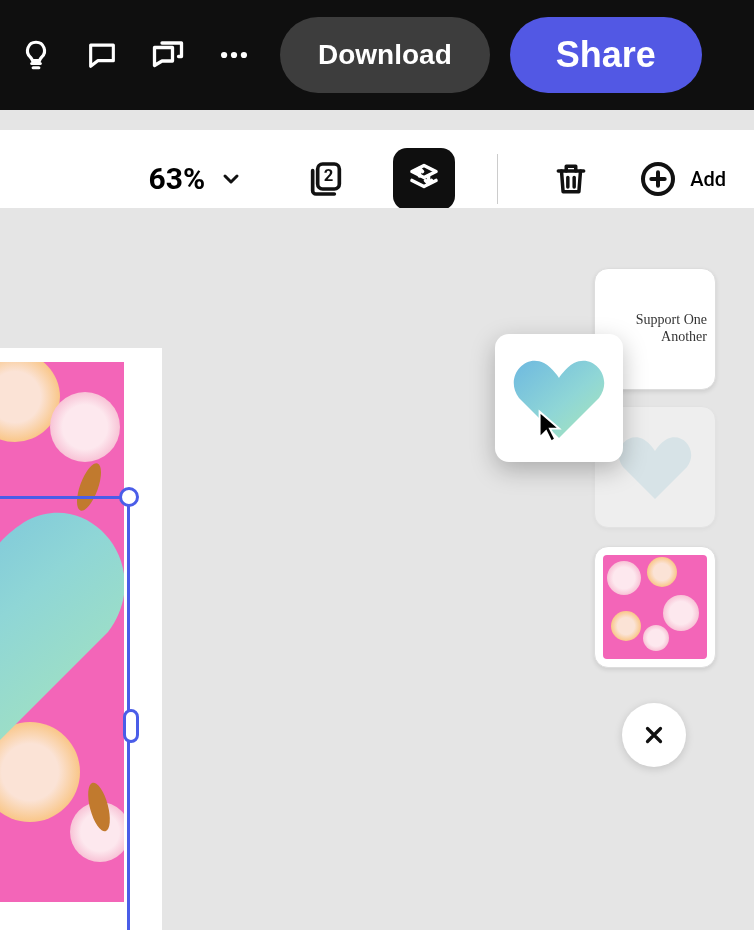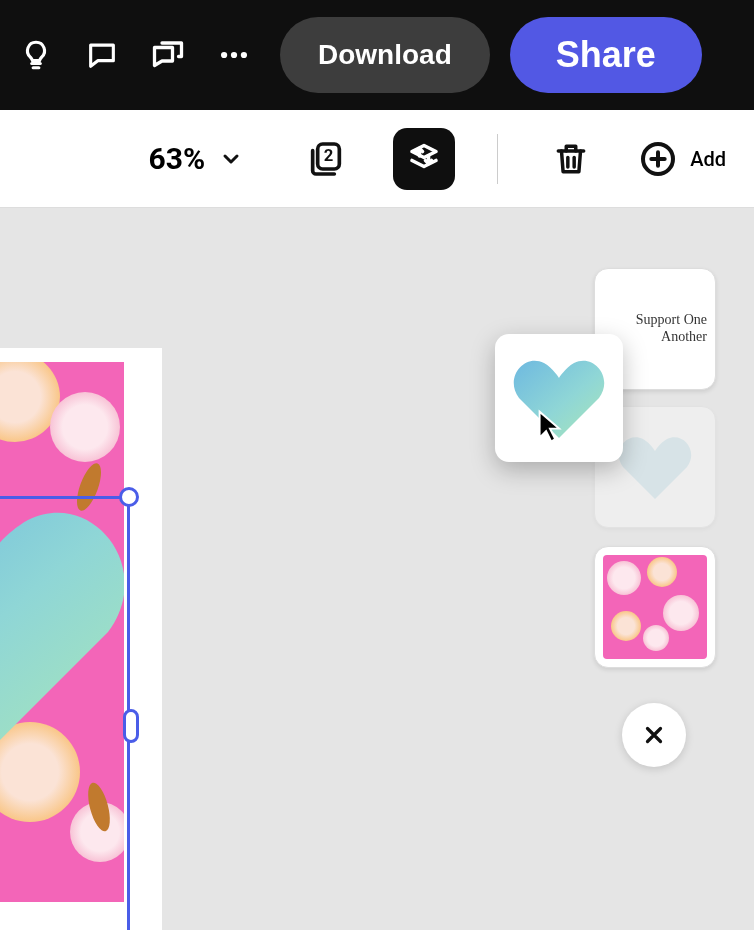--- a/index.html
+++ b/index.html
@@ -63,20 +63,21 @@
   
   .toolbar {
     height: 98px;
     background: #fff;
     display: flex;
     align-items: center;
     gap: 36px;
     padding: 0 28px 0 0;
     justify-content: flex-end;
     border-bottom: 1px solid #ddd;
+    margin-top: 20px;
   }
   .zoom-group {
     display: flex;
     align-items: center;
     gap: 14px;
     font-size: 30px;
     font-weight: 700;
     cursor: pointer;
     margin-right: 16px;
   }

